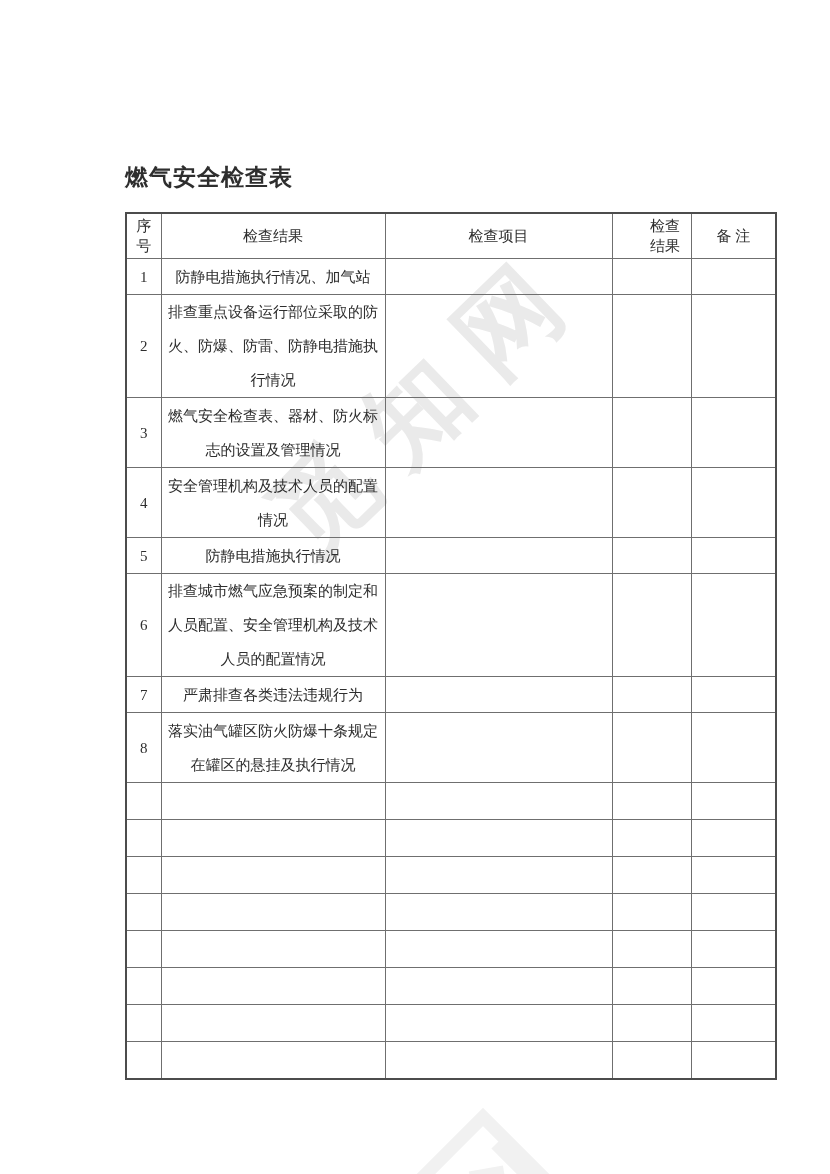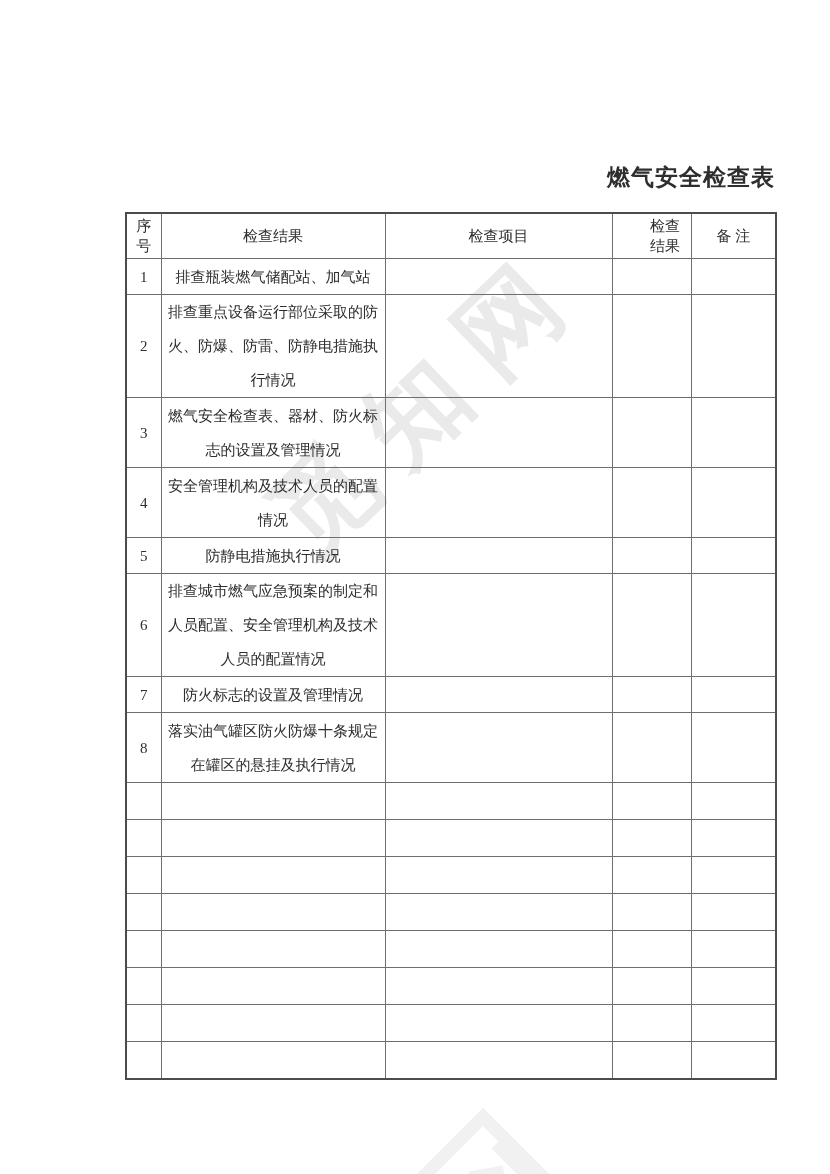--- a/index.html
+++ b/index.html
@@ -13,21 +13,21 @@
   
   .watermark-text{
     position:absolute;left:142px;top:337px;width:560px;height:120px;
     text-align:center;font-size:100px;font-weight:bold;letter-spacing:28px;
     color:#eaeaea;transform:rotate(-44deg);z-index:0;white-space:nowrap;
     user-select:none;pointer-events:none;
   }
 
   .title{
     position:absolute;top:162px;left:125px;width:650px;margin:0;
-    text-align:right;font-size:23px;font-weight:bold;letter-spacing:1px;z-index:2;
+    text-align:left;font-size:23px;font-weight:bold;letter-spacing:1px;z-index:2;
   }
 
   table.check-table{
     position:absolute;left:125px;top:212px;width:650px;z-index:1;
     border-collapse:collapse;table-layout:fixed;background:transparent;
     border:2px solid #4c4c4c;
   }
   .check-table th,.check-table td{
     border:1px solid #6f6f6f;text-align:center;vertical-align:middle;
     font-size:15px;font-weight:normal;padding:0 4px;overflow:hidden;
@@ -66,21 +66,21 @@
         <th><span class="wrap-1">序号</span></th>
         <th><span>检查结果</span></th>
         <th><span>检查项目</span></th>
         <th><span class="wrap-2">检查结果</span></th>
         <th><span>备 注</span></th>
       </tr>
     </thead>
     <tbody>
         <tr class="lines-1">
           <td>1</td>
-          <td>排查瓶装燃气储配站、加气站</td>
+          <td>防静电措施执行情况、加气站</td>
           <td></td>
           <td></td>
           <td></td>
         </tr>
         <tr class="lines-3">
           <td>2</td>
           <td>排查重点设备运行部位采取的防火、防爆、防雷、防静电措施执行情况</td>
           <td></td>
           <td></td>
           <td></td>
@@ -108,21 +108,21 @@
         </tr>
         <tr class="lines-3">
           <td>6</td>
           <td>排查城市燃气应急预案的制定和人员配置、安全管理机构及技术人员的配置情况</td>
           <td></td>
           <td></td>
           <td></td>
         </tr>
         <tr class="lines-1">
           <td>7</td>
-          <td>防火标志的设置及管理情况</td>
+          <td>严肃排查各类违法违规行为</td>
           <td></td>
           <td></td>
           <td></td>
         </tr>
         <tr class="lines-2">
           <td>8</td>
           <td>落实油气罐区防火防爆十条规定在罐区的悬挂及执行情况</td>
           <td></td>
           <td></td>
           <td></td>

